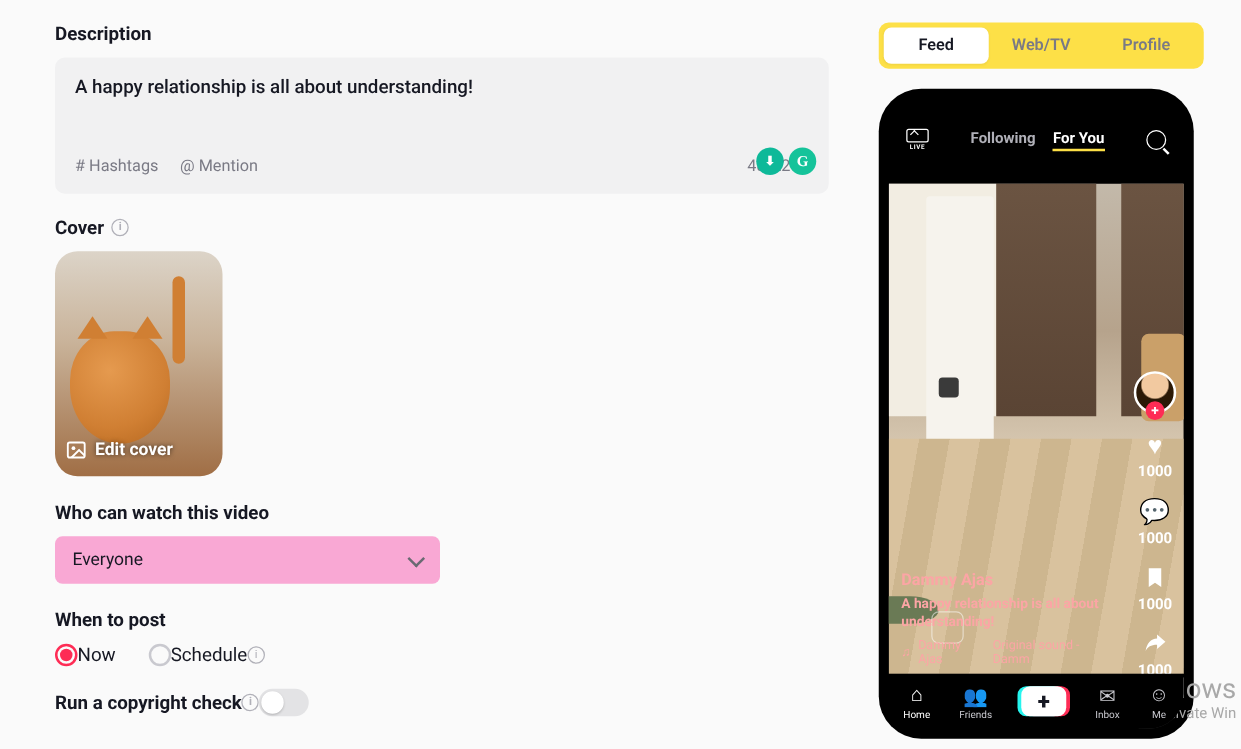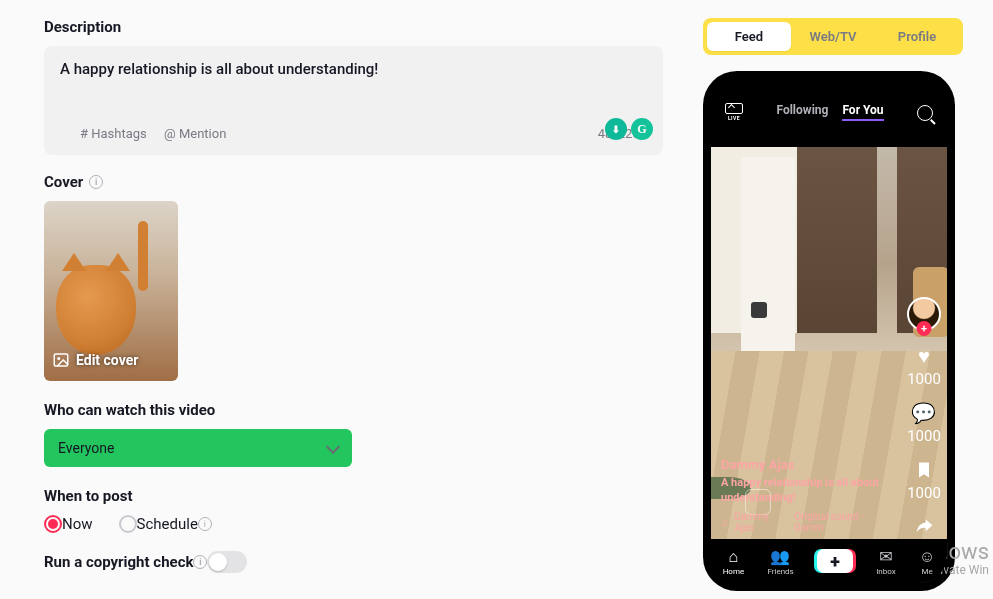--- a/index.html
+++ b/index.html
@@ -6,85 +6,85 @@
   body { background: #fafafa; width: 993px; height: 599px; overflow: hidden; position: relative; color: #161823; }
   .page { display: flex; padding: 18px 30px 0 44px; gap: 40px; }
   .left { flex: 1; max-width: 620px; }
   .right { width: 260px; }
 
   .sec-title { font-size: 15px; font-weight: 700; margin-bottom: 10px; display: flex; align-items: center; gap: 6px; }
   .info-icon { width: 14px; height: 14px; border: 1.3px solid #b0b0b8; border-radius: 50%; display: inline-flex; align-items: center; justify-content: center; font-size: 9px; color: #b0b0b8; }
 
   .desc-box { background: #f1f1f2; border-radius: 8px; padding: 14px 16px; margin-bottom: 18px; position: relative; }
   .desc-text { font-size: 15px; font-weight: 500; color: #161823; }
-  .desc-bottom { display: flex; justify-content: space-between; align-items: center; margin-top: 48px; font-size: 13px; color: #7a7a85; margin-left: 20px; }
+  .desc-bottom { display: flex; justify-content: space-between; align-items: center; margin-top: 48px; font-size: 13px; color: #7a7a85; }
   .desc-bottom-left span { margin-right: 14px; }
   .floating-badges { position: absolute; right: 10px; top: 72px; display: flex; gap: 4px; }
   .badge { width: 22px; height: 22px; border-radius: 50%; display: flex; align-items: center; justify-content: center; font-size: 12px; font-weight: 700; color: #fff; }
   .b-green { background: #0eb999; position: relative; }
   .b-green::before { content:"⬇"; font-size:10px; }
   .b-grammarly { background: #15c39a; border-radius: 50%; }
   .b-grammarly::before { content:"G"; font-family: Georgia, serif; }
 
-  .cover-thumb { width: 134px; height: 180px; border-radius: 6px; position: relative; overflow: hidden; background: linear-gradient(180deg,#dcd4c8 0%,#c9b39a 40%,#a06e45 100%); margin-bottom: 20px; }
+  .cover-thumb { width: 134px; height: 180px; border-radius: 18px; position: relative; overflow: hidden; background: linear-gradient(180deg,#dcd4c8 0%,#c9b39a 40%,#a06e45 100%); margin-bottom: 20px; }
   .cat { position:absolute; bottom:26px; left:12px; width:80px; height:90px; background: radial-gradient(circle at 40% 35%, #e59a4f 0%, #d07f33 60%, #b5671f 100%); border-radius: 44% 44% 50% 50%; }
   .cat::before{content:"";position:absolute;top:-12px;left:6px;border-left:12px solid transparent;border-right:12px solid transparent;border-bottom:18px solid #d07f33;}
   .cat::after{content:"";position:absolute;top:-12px;right:6px;border-left:12px solid transparent;border-right:12px solid transparent;border-bottom:18px solid #d07f33;}
   .tail{position:absolute;bottom:90px;left:94px;width:10px;height:70px;background:#d07f33;border-radius:5px;}
   .edit-cover { position: absolute; left: 8px; bottom: 12px; display: flex; align-items: center; gap: 6px; color: #fff; font-size: 14px; font-weight: 700; text-shadow: 0 0 4px rgba(0,0,0,.6); }
   .edit-cover svg { width:18px;height:18px; }
 
-  .select { width: 308px; background: #22c55e; border-radius: 6px; padding: 11px 14px; font-size: 14px; display: flex; justify-content: space-between; align-items: center; margin-top: 10px; margin-bottom: 20px; }
+  .select { width: 308px; background: #f9a8d4; border-radius: 6px; padding: 11px 14px; font-size: 14px; display: flex; justify-content: space-between; align-items: center; margin-top: 10px; margin-bottom: 20px; }
   .chevron { width: 10px; height: 10px; border-right: 2px solid #6a6a72; border-bottom: 2px solid #6a6a72; transform: rotate(45deg); margin-top:-3px; }
 
   .radios { display: flex; gap: 26px; margin-top: 10px; margin-bottom: 18px; align-items: center; }
   .radio-item { display: flex; align-items: center; font-size: 15px; }
   .radio { width: 18px; height: 18px; border: 2px solid #c9c9cf; border-radius: 50%; display: flex; align-items: center; justify-content: center; }
   .radio.active { border-color: #fe2c55; }
   .radio.active::after { content:""; width: 10px; height: 10px; background:#fe2c55; border-radius:50%; }
 
   .switch-row { display: flex; align-items: center; font-size: 15px; font-weight: 700; }
   .switch { width: 40px; height: 22px; background: #e3e3e5; border-radius: 11px; position: relative; }
   .switch::after { content:""; position:absolute; width:18px; height:18px; background:#fff; border-radius:50%; top:2px; left:2px; box-shadow:0 1px 2px rgba(0,0,0,.2); }
 
   
   .tabs { display:flex; background:#fde047; border-radius:8px; padding:4px; margin-bottom:16px; }
   .tab { flex:1; text-align:center; padding:7px 0; font-size:13px; font-weight:600; color:#7a7a85; border-radius:6px; }
   .tab.active { background:#fff; color:#161823; box-shadow:0 1px 2px rgba(0,0,0,.06); }
 
   .phone { width:252px; height:520px; background:#000; border-radius:34px; padding:8px; position:relative; overflow:hidden; }
   .notch { position:absolute; top:8px; left:50%; transform:translateX(-50%); width:96px; height:22px; background:#000; border-radius:0 0 14px 14px; z-index:3; }
   .screen { width:100%; height:100%; background:#000; border-radius:28px; overflow:hidden; position:relative; }
-  .ph-top { position:absolute; top:24px; left:0; right:0; display:flex; justify-content:space-between; align-items:flex-end; padding:0 14px; z-index:4; }
+  .ph-top { position:absolute; top:24px; left:0; right:0; display:flex; justify-content:space-between; align-items:center; padding:0 14px; z-index:4; }
   .live { color:#fff; font-size:9px; display:flex; flex-direction:column; align-items:center; gap:1px; font-weight:700; }
   .live-box{width:18px;height:11px;border:1.2px solid #fff;border-radius:2px;position:relative;}
   .live-box::before{content:"";position:absolute;left:3px;top:1px;width:4px;height:4px;border-left:1px solid #fff;border-top:1px solid #fff;transform:rotate(45deg);}
   .top-tabs { display:flex; gap:14px; font-size:12px; font-weight:700; }
   .top-tabs span { color:#b0b0b8; }
-  .top-tabs span.sel { color:#fff; border-bottom:2px solid #8b5cf6; padding-bottom:2px; }
+  .top-tabs span.sel { color:#fff; border-bottom:2px solid #fde047; padding-bottom:2px; }
   .search-ic { width:16px;height:16px;border:1.6px solid #fff;border-radius:50%;position:relative; }
   .search-ic::after{content:"";position:absolute;width:6px;height:1.6px;background:#fff;bottom:-3px;right:-4px;transform:rotate(45deg);}
 
   .video { position:absolute; top:68px; left:0; right:0; bottom:44px; background: linear-gradient(180deg,#c3b9aa 0%,#b6a38c 30%,#d8c9b2 55%,#c9b99f 100%); }
   .door { position:absolute; top:0; left:86px; width:80px; height:186px; background:linear-gradient(180deg,#6b5442 0%,#5a4434 100%); }
   .door2 { position:absolute; top:0; right:0; width:50px; height:186px; background:linear-gradient(180deg,#6b5442 0%,#5a4434 100%); }
   .wall { position:absolute; top:0; left:0; width:86px; height:186px; background:#f2ede2; }
   .panel { position:absolute; top:10px; left:30px; width:54px; height:200px; background:#f6f3ed; border-radius:3px; }
   .knob { position:absolute; top:155px; left:40px; width:16px; height:16px; background:#3a3a3a; border-radius:3px; }
   .floor { position:absolute; bottom:0; left:0; right:0; height:188px; background: repeating-linear-gradient(100deg,#d9c29e 0 24px,#cdb68f 24px 48px); }
   .chair { position:absolute; top:120px; right:-2px; width:36px; height:70px; background:#caa069; border-radius:6px; }
   .bowl { position:absolute; bottom:40px; left:-6px; width:46px; height:22px; background:#6a7a55; border-radius:0 50% 50% 0; }
   .wm { position:absolute; bottom:24px; left:34px; width:26px; height:26px; opacity:.5; border:1.2px solid #fff; border-radius:6px; }
 
   .side-actions { position:absolute; right:6px; top:218px; display:flex; flex-direction:column; align-items:center; gap:12px; z-index:4; }
   .avatar { width:34px;height:34px;border-radius:50%;background:radial-gradient(circle at 50% 30%,#f2c9a0 0 40%,#2b1906 45% 100%);border:2px solid #fff;position:relative; }
   .avatar::after{content:"+";position:absolute;bottom:-7px;left:50%;transform:translateX(-50%);width:15px;height:15px;background:#fe2c55;border-radius:50%;color:#fff;font-size:11px;font-weight:700;display:flex;align-items:center;justify-content:center;}
   .act { display:flex; flex-direction:column; align-items:center; gap:1px; }
   .act-ic { width:26px; height:26px; display:flex; align-items:center;justify-content:center;color:#fff;font-size:20px; }
-  .act-lbl { color:#fff; font-size:15px; font-weight:400; }
+  .act-lbl { color:#fff; font-size:12px; font-weight:700; }
   .disc { width:34px; height:34px; border-radius:50%; background:radial-gradient(circle,#4a4a4a 0%,#1d1d1d 70%); }
 
   .meta { position:absolute; left:10px; right:56px; bottom:50px; color:#fca5a5; z-index:4; }
   .meta .user { font-size:13px; font-weight:700; margin-bottom:4px; }
   .meta .cap { font-size:11px; font-weight:700; line-height:1.3; margin-bottom:6px; }
   .meta .sound { font-size:10px; display:flex; gap:6px; align-items:center; }
 
   .navbar { position:absolute; bottom:0; left:0; right:0; height:44px; background:#000; display:flex; justify-content:space-around; align-items:center; z-index:5; }
   .nav-item { display:flex; flex-direction:column; align-items:center; gap:1px; color:#c9c9cf; font-size:8px; }
   .nav-item.sel { color:#fff; }

